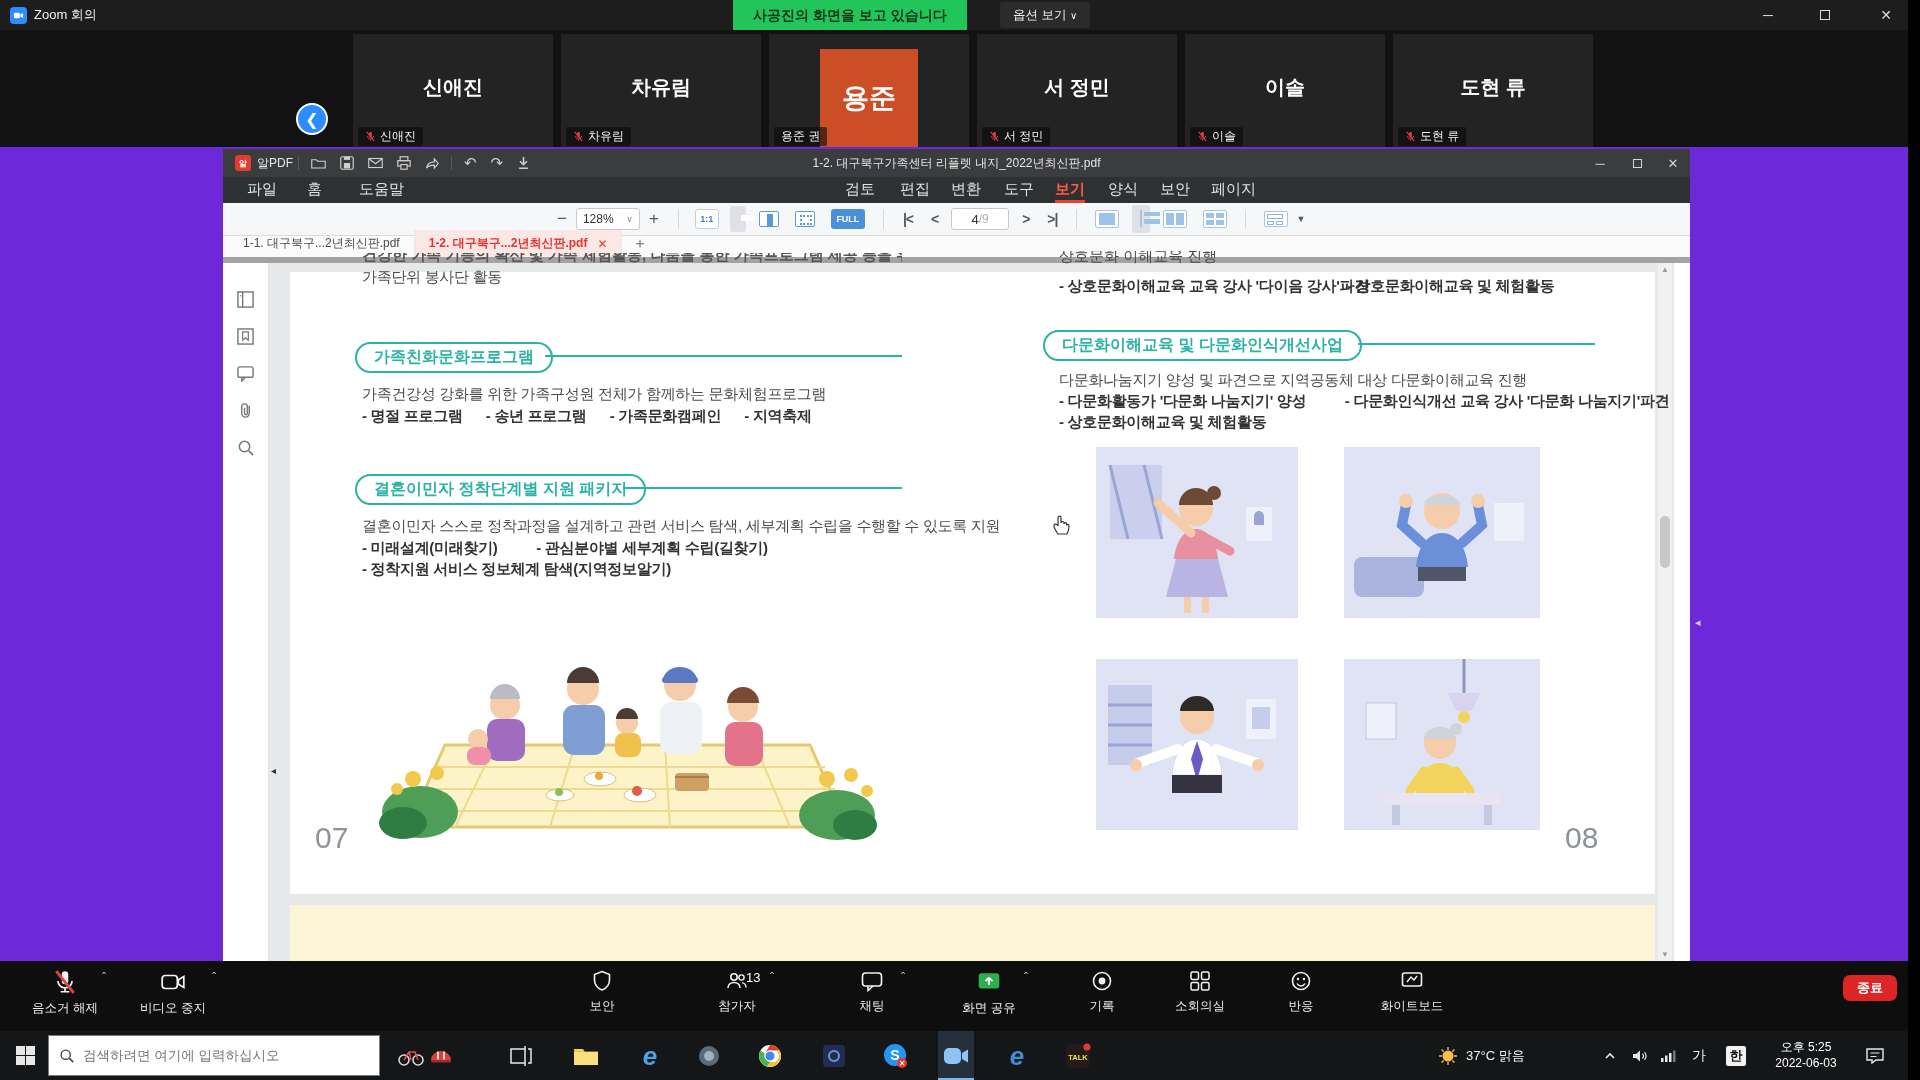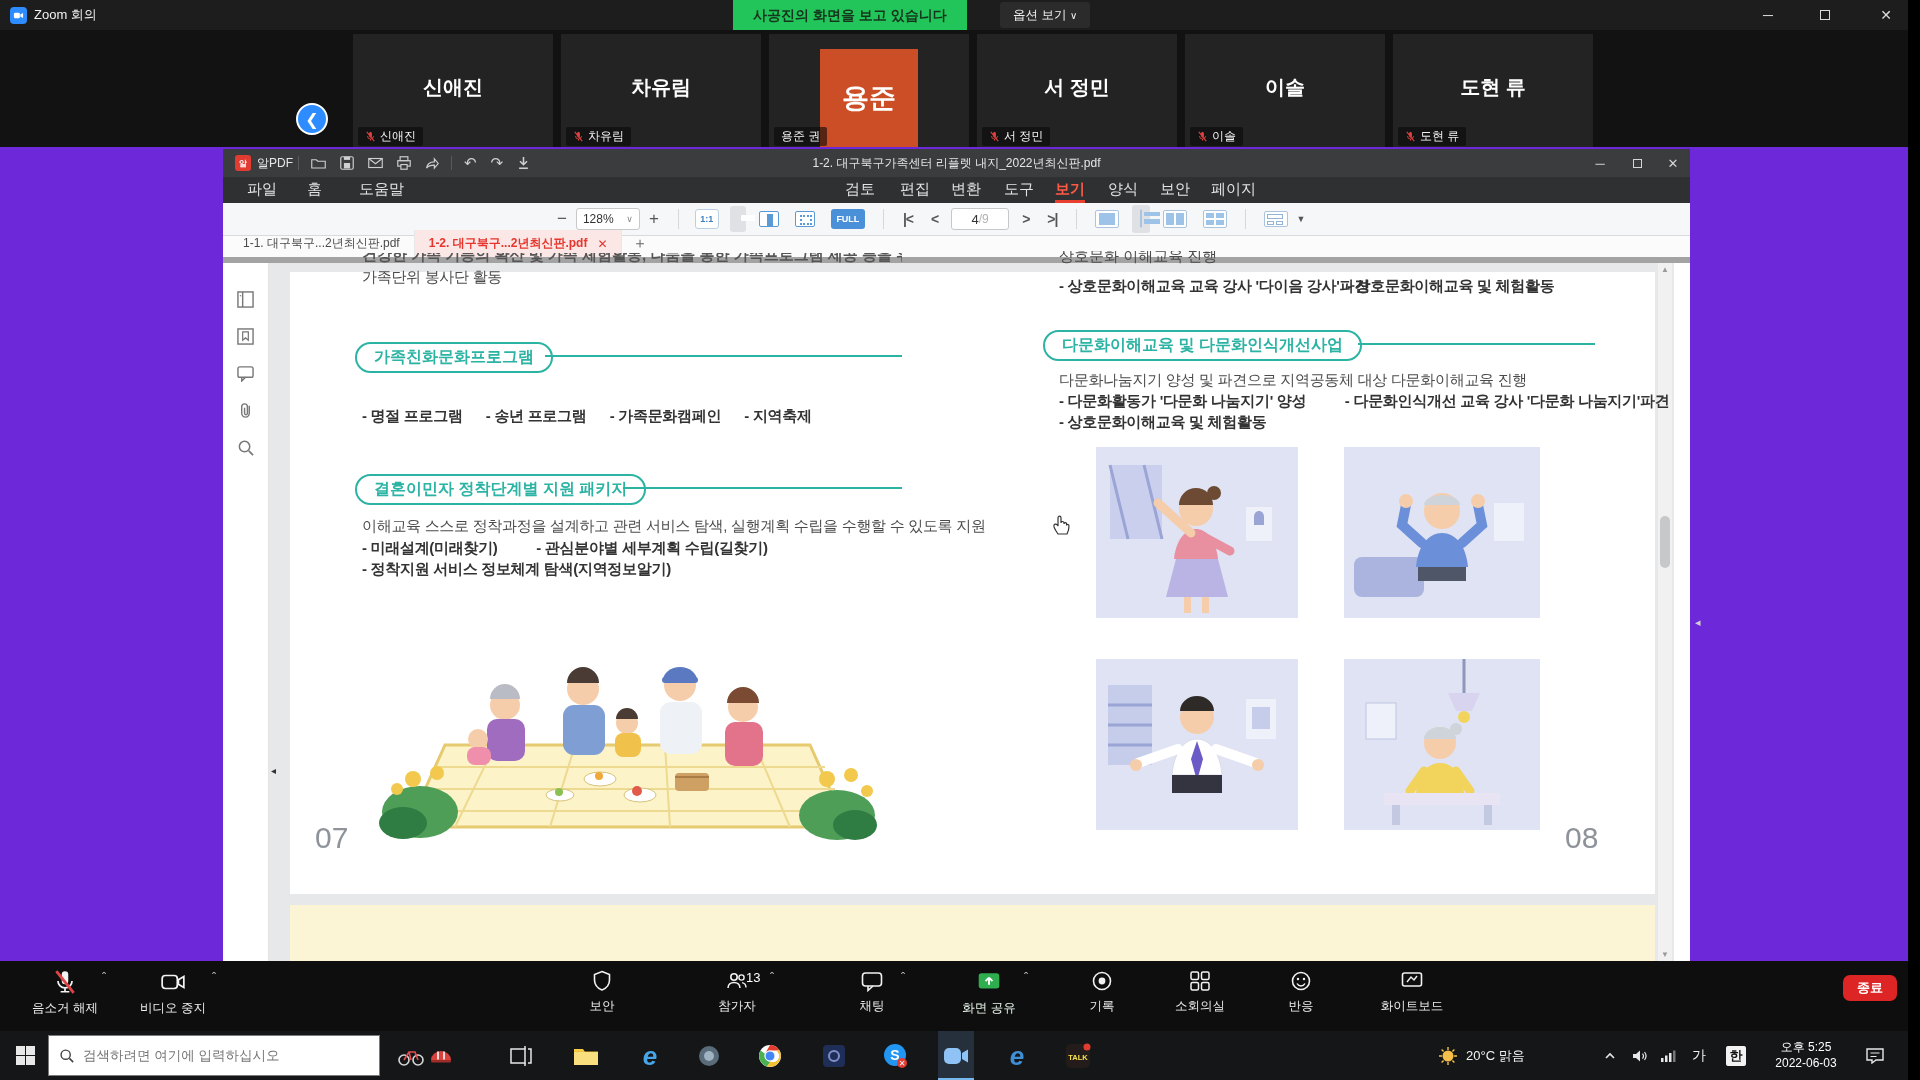--- a/index.html
+++ b/index.html
@@ -368,25 +368,26 @@
       <span style="position:absolute;left:2px;top:502px;color:#333;font-size:10px">◂</span>
     </div>
 
     <div class="clipline" style="left:139px;top:104px;width:540px">
         <span>건강한 가족 기능의 확산 및 가족 체험활동, 나눔을 통한 가족프로그램 제공 등을 위한</span>
       </div>
     <div class="dtxt" style="left:139px;top:119px">가족단위 봉사단 활동</div>
 
     <div class="tbox" style="left:132px;top:193px">가족친화문화프로그램</div>
     <div class="tline" style="left:322px;top:206px;width:357px"></div>
+    <div class="dtxt" style="left:139px;top:236px">가족건강성 강화를 위한 가족구성원 전체가 함께하는 문화체험프로그램</div>
     <div class="dbold" style="left:139px;top:258px">- 명절 프로그램      - 송년 프로그램      - 가족문화캠페인      - 지역축제</div>
 
     <div class="tbox" style="left:132px;top:325px">결혼이민자 정착단계별 지원 패키지</div>
     <div class="tline" style="left:400px;top:338px;width:279px"></div>
-    <div class="dtxt" style="left:139px;top:368px">이해교육 스스로 정착과정을 설계하고 관련 서비스 탐색, 실행계획 수립을 수행할 수 있도록 지원</div>
+    <div class="dtxt" style="left:139px;top:368px">결혼이민자 스스로 정착과정을 설계하고 관련 서비스 탐색, 세부계획 수립을 수행할 수 있도록 지원</div>
     <div class="dbold" style="left:139px;top:390px">- 미래설계(미래찾기)          - 관심분야별 세부계획 수립(길찾기)</div>
     <div class="dbold" style="left:139px;top:411px">- 정착지원 서비스 정보체계 탐색(지역정보알기)</div>
 
     <svg class="abs" style="left:152px;top:478px" width="505" height="215" viewBox="0 0 505 215">
       <polygon points="70,118 435,118 472,200 33,200" fill="#fcf3c8" stroke="#e6ca70" stroke-width="3"></polygon>
       <path d="M60,140h390M50,162h410M40,184h428M120,118l-40,82M200,118l-25,82M290,118l5,82M380,118l35,82" stroke="#edd98f" stroke-width="2" fill="none"></path>
       <ellipse cx="45" cy="185" rx="38" ry="26" fill="#4e9e58"></ellipse>
         <ellipse cx="28" cy="196" rx="24" ry="16" fill="#2f7d43"></ellipse>
       <circle cx="38" cy="152" r="8" fill="#f2c94c"></circle>
         <circle cx="62" cy="146" r="7" fill="#f2c94c"></circle>
@@ -685,21 +686,21 @@
           <text x="13" y="16.5" text-anchor="middle" fill="#f7e24c" font-size="7.5" font-weight="bold" font-family="Liberation Sans,sans-serif">TALK</text>
           <circle cx="22" cy="4" r="3.5" fill="#e23c32"></circle>
         </svg>
     </div>
 
     <div class="tray" style="left:1438px">
       <svg width="20" height="20" viewBox="0 0 20 20" style="margin-right:8px">
           <circle cx="10" cy="10" r="5.5" fill="#f5c04a"></circle>
           <path d="M10,1v3M10,16v3M1,10h3M16,10h3M3.6,3.6l2,2M14.4,14.4l2,2M16.4,3.6l-2,2M5.6,14.4l-2,2" stroke="#f5c04a" stroke-width="1.4"></path>
         </svg>
-      <span>20°C 맑음</span>
+      <span>37°C 맑음</span>
     </div>
     <div class="tray" style="left:1604px">
         <svg width="12" height="10" viewBox="0 0 12 10">
           <polyline points="2,7 6,3 10,7" fill="none" stroke="#e8e8e8" stroke-width="1.6"></polyline>
         </svg>
       </div>
     <div class="tray" style="left:1632px">
       <svg width="16" height="14" viewBox="0 0 16 14">
           <polygon points="1,5 4,5 8,1.5 8,12.5 4,9 1,9" fill="#e8e8e8"></polygon>
           <path d="M10.5,4.5a4,4 0 0 1 0,5M12.5,3a6.5,6.5 0 0 1 0,8" stroke="#e8e8e8" stroke-width="1.2" fill="none"></path>

